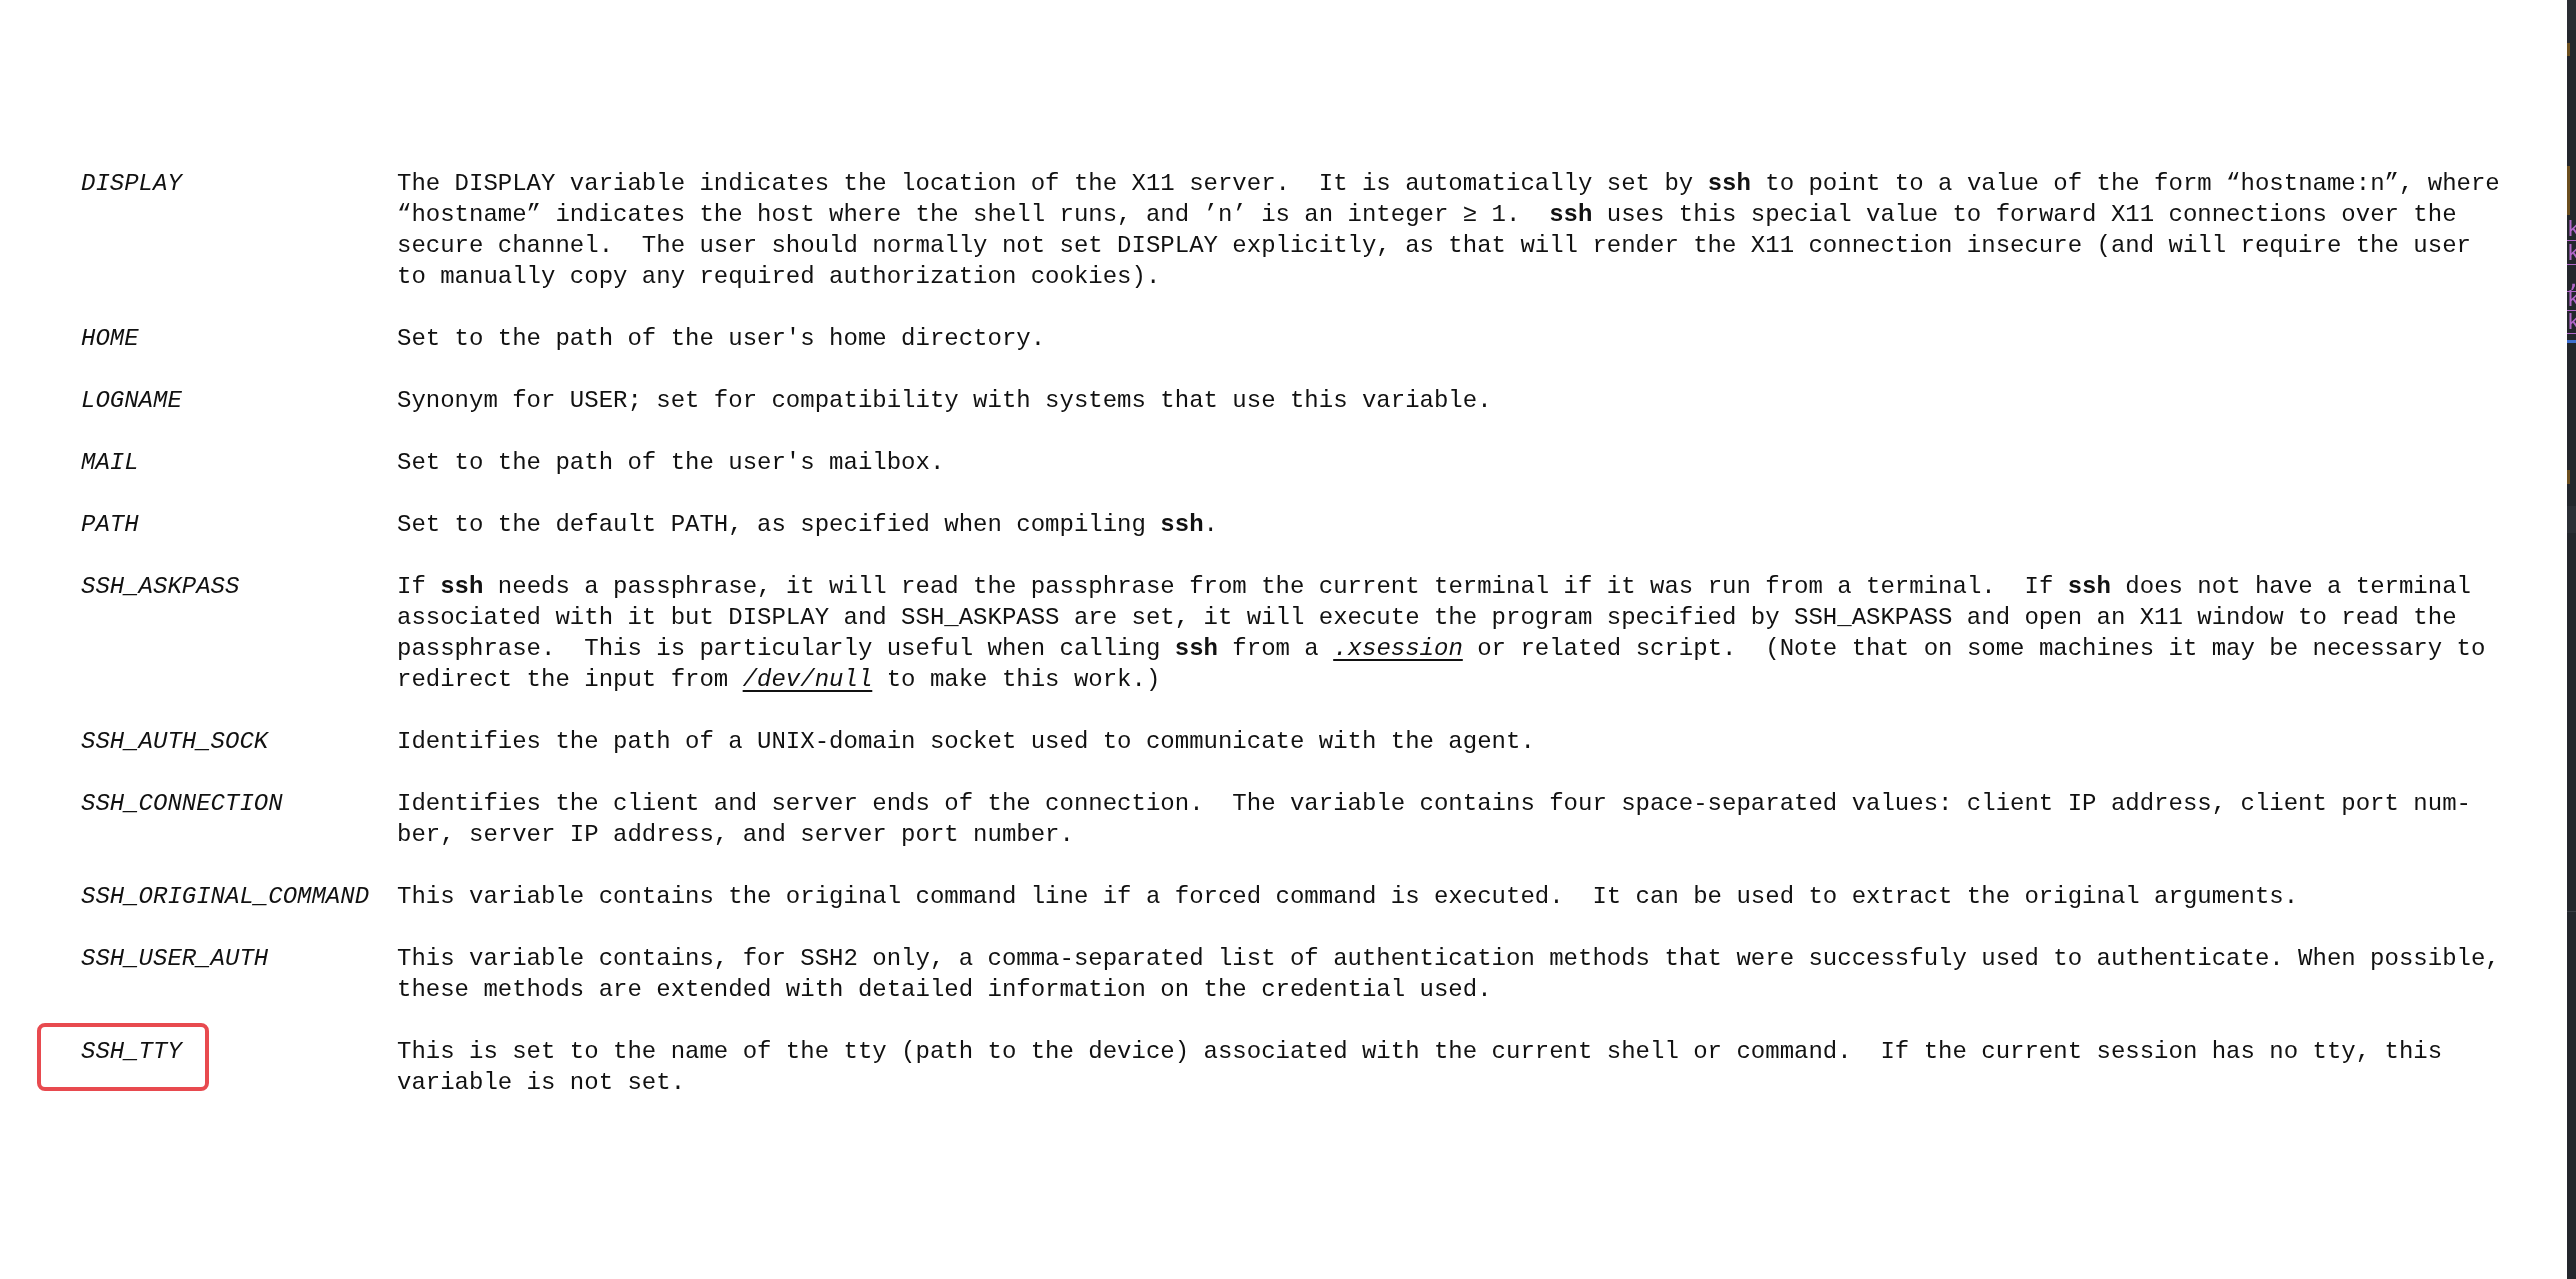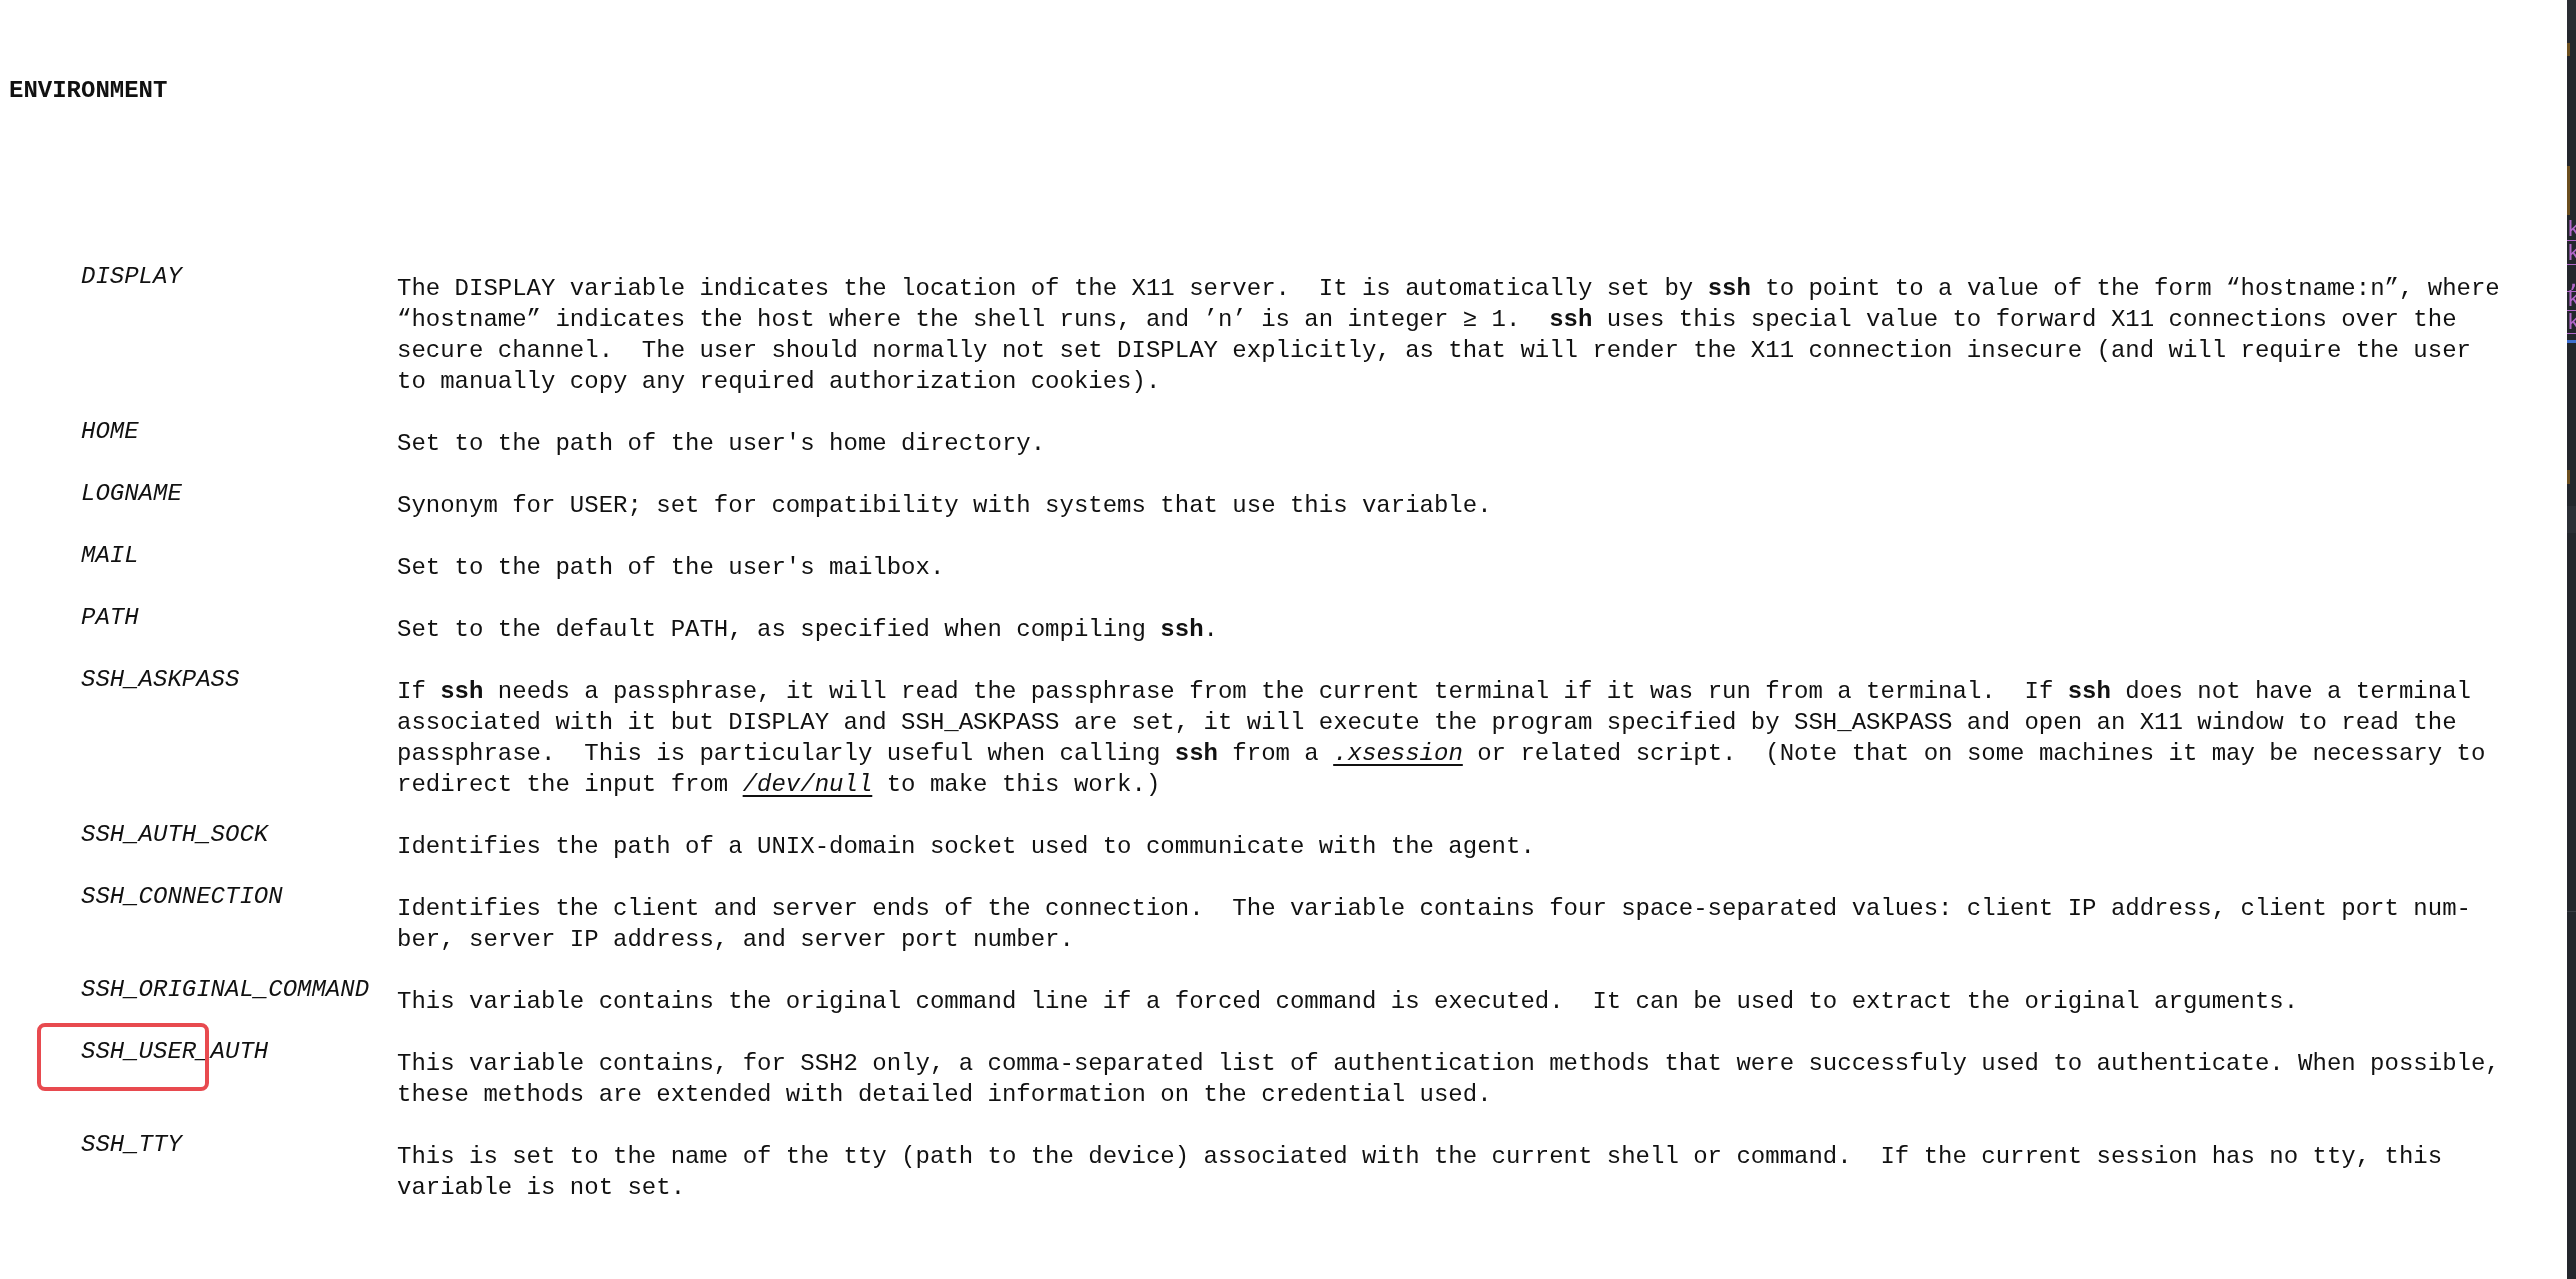--- a/index.html
+++ b/index.html
@@ -44,21 +44,20 @@
     display: flex;
   }
   .entry-name {
     width: 316px;
     padding-left: 72px;
     flex: 0 0 auto;
     font-style: italic;
   }
   .entry-desc {
     flex: 1 1 auto;
-    margin-top: 12px;
   }
   .b { font-weight: bold; }
   .u { text-decoration: underline; text-underline-offset: 3.6px; font-style: italic; }
   .blank { height: 31px; }
 
   .highlight-box {
     position: absolute;
     left: 37px;
     top: 1023px;
     width: 164px;
@@ -99,21 +98,20 @@
   }
   .side-strip .sep {
     position: absolute; left: 0; width: 9px; height: 0.9px; background: #3a3d44;
   }
 </style>
 </head>
 <body>
 
 <div class="page">
   <div class="man" id="man">
-    <div class="line section-heading">ENVIRONMENT</div>
     <div class="blank"></div>
     <div id="entries"><div><div class="line entry"><span class="entry-name">DISPLAY</span><span class="entry-desc"><span>The DISPLAY variable indicates the location of the X11 server.  It is automatically set by </span><span class="b">ssh</span><span> to point to a value of the form “hostname:n”, where</span></span></div><div class="line entry"><span class="entry-name"></span><span class="entry-desc"><span>“hostname” indicates the host where the shell runs, and ’n’ is an integer ≥ 1.  </span><span class="b">ssh</span><span> uses this special value to forward X11 connections over the</span></span></div><div class="line entry"><span class="entry-name"></span><span class="entry-desc"><span>secure channel.  The user should normally not set DISPLAY explicitly, as that will render the X11 connection insecure (and will require the user</span></span></div><div class="line entry"><span class="entry-name"></span><span class="entry-desc"><span>to manually copy any required authorization cookies).</span></span></div><div class="blank"></div></div><div><div class="line entry"><span class="entry-name">HOME</span><span class="entry-desc"><span>Set to the path of the user's home directory.</span></span></div><div class="blank"></div></div><div><div class="line entry"><span class="entry-name">LOGNAME</span><span class="entry-desc"><span>Synonym for USER; set for compatibility with systems that use this variable.</span></span></div><div class="blank"></div></div><div><div class="line entry"><span class="entry-name">MAIL</span><span class="entry-desc"><span>Set to the path of the user's mailbox.</span></span></div><div class="blank"></div></div><div><div class="line entry"><span class="entry-name">PATH</span><span class="entry-desc"><span>Set to the default PATH, as specified when compiling </span><span class="b">ssh</span><span>.</span></span></div><div class="blank"></div></div><div><div class="line entry"><span class="entry-name">SSH_ASKPASS</span><span class="entry-desc"><span>If </span><span class="b">ssh</span><span> needs a passphrase, it will read the passphrase from the current terminal if it was run from a terminal.  If </span><span class="b">ssh</span><span> does not have a terminal</span></span></div><div class="line entry"><span class="entry-name"></span><span class="entry-desc"><span>associated with it but DISPLAY and SSH_ASKPASS are set, it will execute the program specified by SSH_ASKPASS and open an X11 window to read the</span></span></div><div class="line entry"><span class="entry-name"></span><span class="entry-desc"><span>passphrase.  This is particularly useful when calling </span><span class="b">ssh</span><span> from a </span><span class="u">.xsession</span><span> or related script.  (Note that on some machines it may be necessary to</span></span></div><div class="line entry"><span class="entry-name"></span><span class="entry-desc"><span>redirect the input from </span><span class="u">/dev/null</span><span> to make this work.)</span></span></div><div class="blank"></div></div><div><div class="line entry"><span class="entry-name">SSH_AUTH_SOCK</span><span class="entry-desc"><span>Identifies the path of a UNIX-domain socket used to communicate with the agent.</span></span></div><div class="blank"></div></div><div><div class="line entry"><span class="entry-name">SSH_CONNECTION</span><span class="entry-desc"><span>Identifies the client and server ends of the connection.  The variable contains four space-separated values: client IP address, client port num-</span></span></div><div class="line entry"><span class="entry-name"></span><span class="entry-desc"><span>ber, server IP address, and server port number.</span></span></div><div class="blank"></div></div><div><div class="line entry"><span class="entry-name">SSH_ORIGINAL_COMMAND</span><span class="entry-desc"><span>This variable contains the original command line if a forced command is executed.  It can be used to extract the original arguments.</span></span></div><div class="blank"></div></div><div><div class="line entry"><span class="entry-name">SSH_USER_AUTH</span><span class="entry-desc"><span>This variable contains, for SSH2 only, a comma-separated list of authentication methods that were successfuly used to authenticate. When possible,</span></span></div><div class="line entry"><span class="entry-name"></span><span class="entry-desc"><span>these methods are extended with detailed information on the credential used.</span></span></div><div class="blank"></div></div><div><div class="line entry"><span class="entry-name">SSH_TTY</span><span class="entry-desc"><span>This is set to the name of the tty (path to the device) associated with the current shell or command.  If the current session has no tty, this</span></span></div><div class="line entry"><span class="entry-name"></span><span class="entry-desc"><span>variable is not set.</span></span></div><div class="blank"></div></div></div>
     
   </div>
   <div class="highlight-box"></div>
 </div>
 
 <div class="side-strip">
   <div class="strip-top"></div>
   <div class="mark" style="top:43px;height:12.5px"></div>

